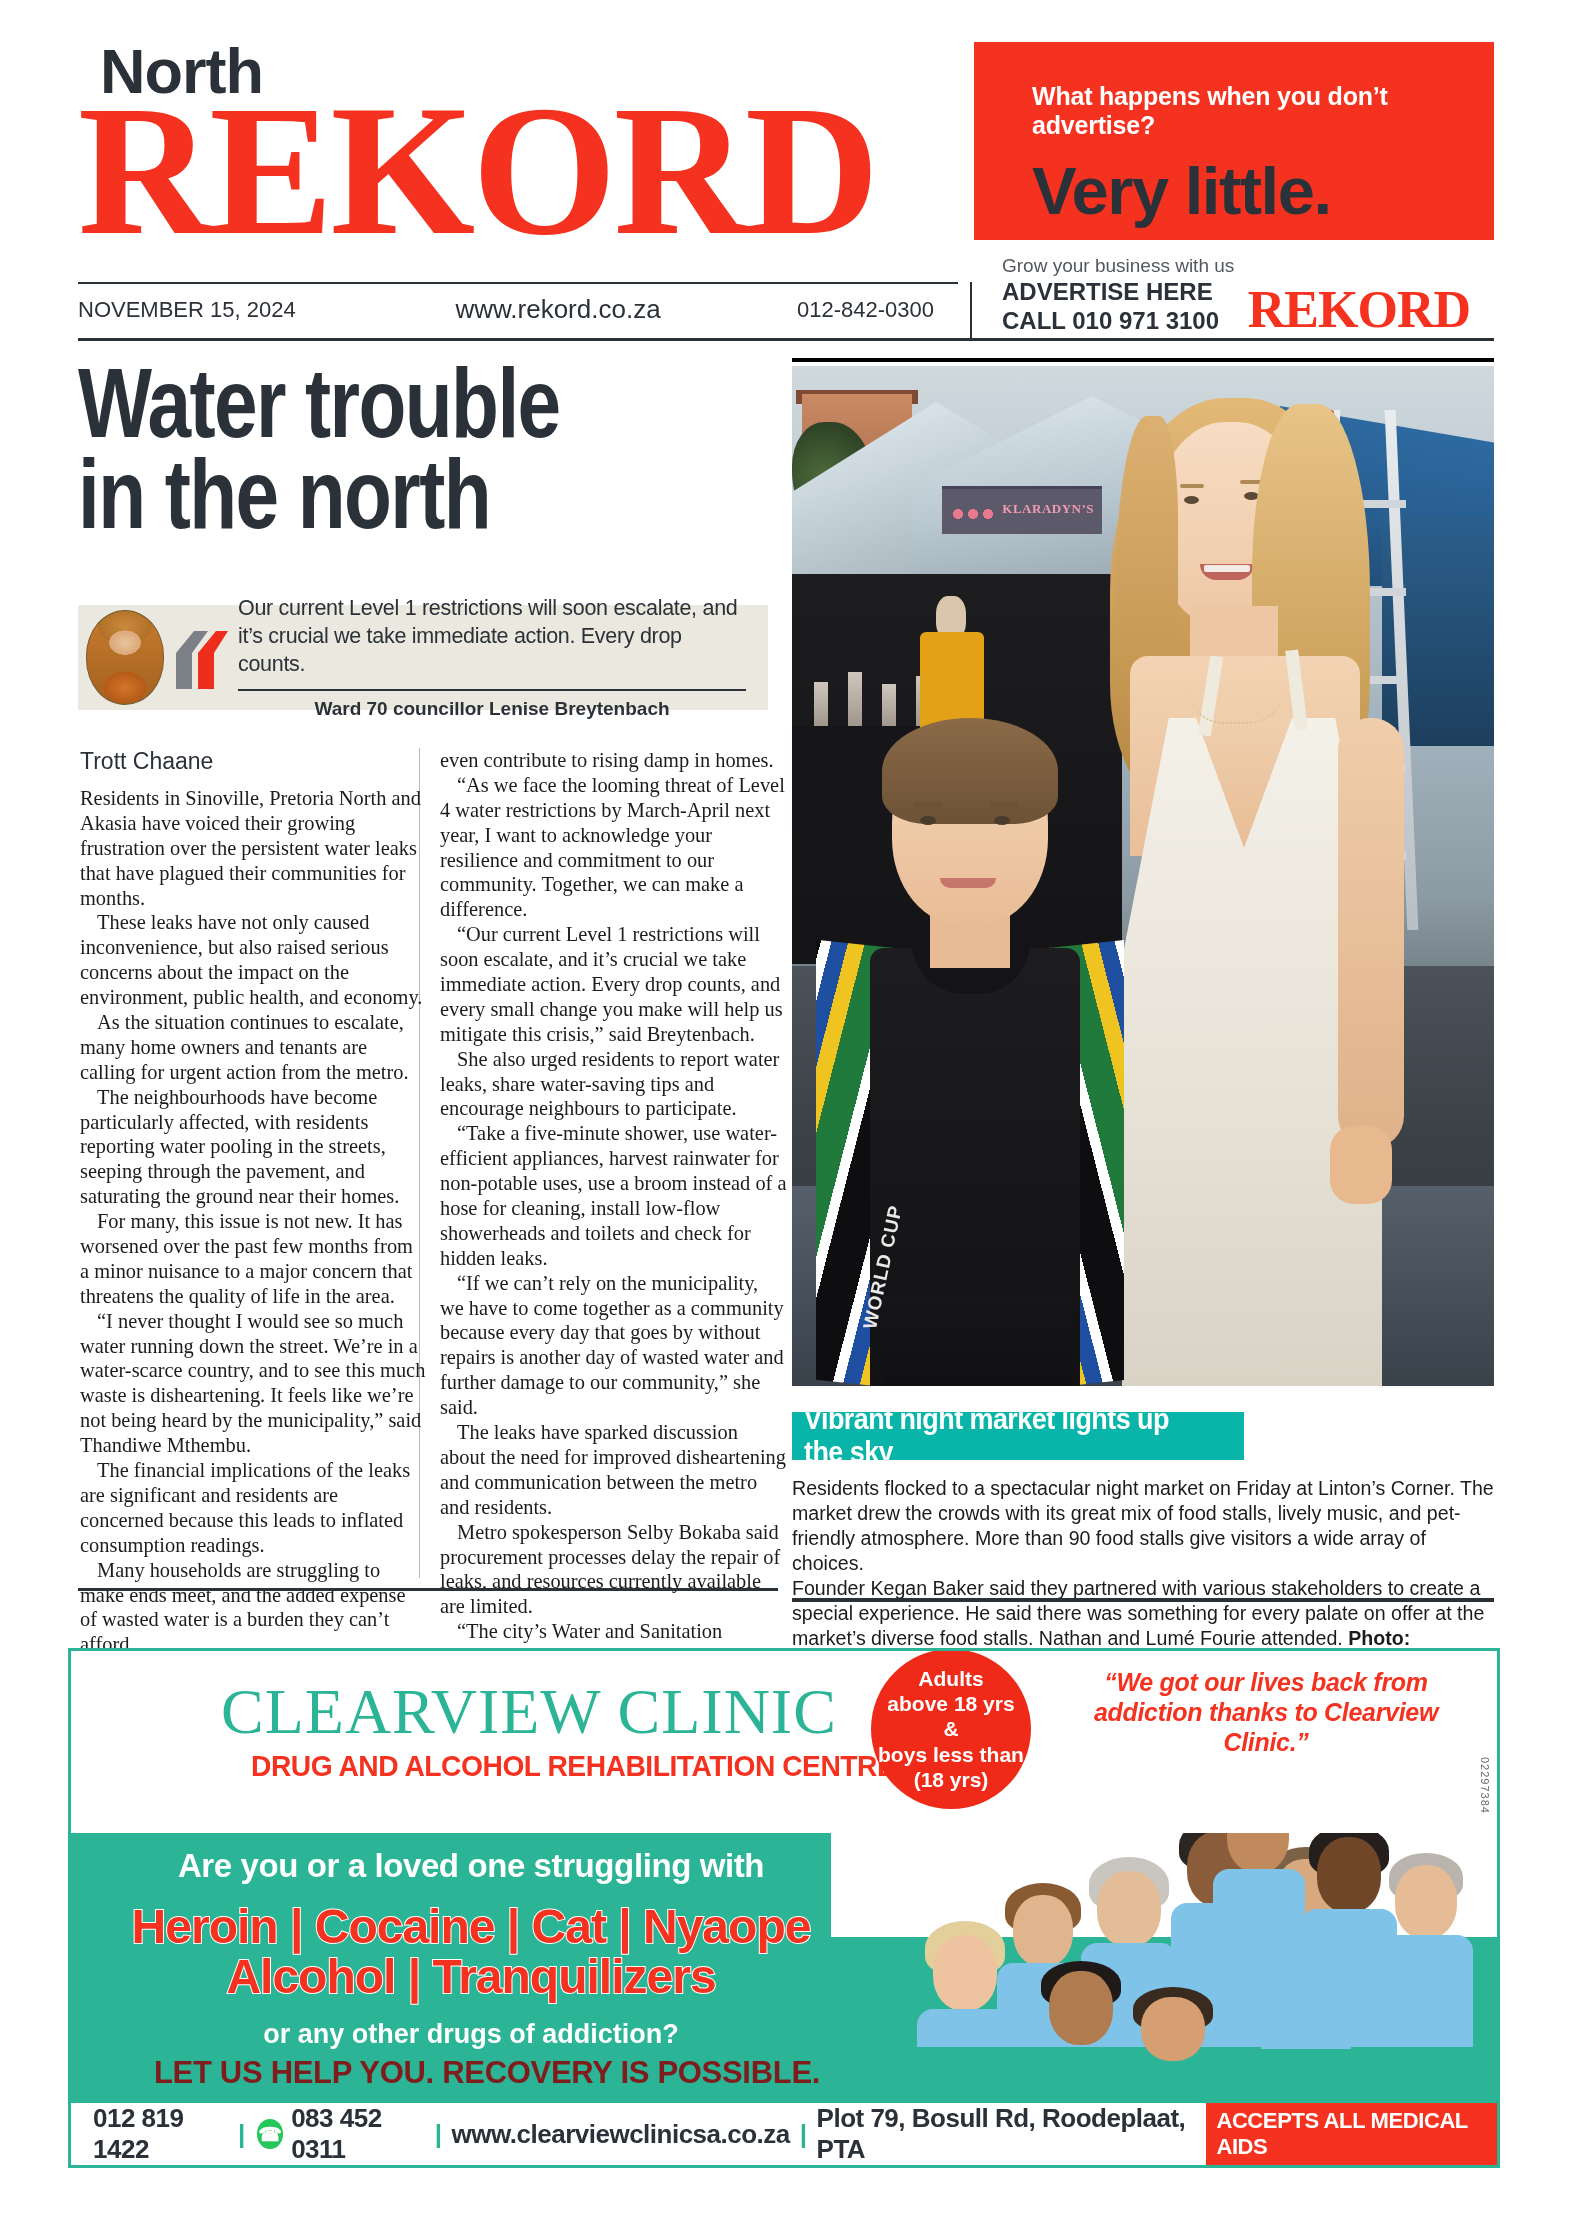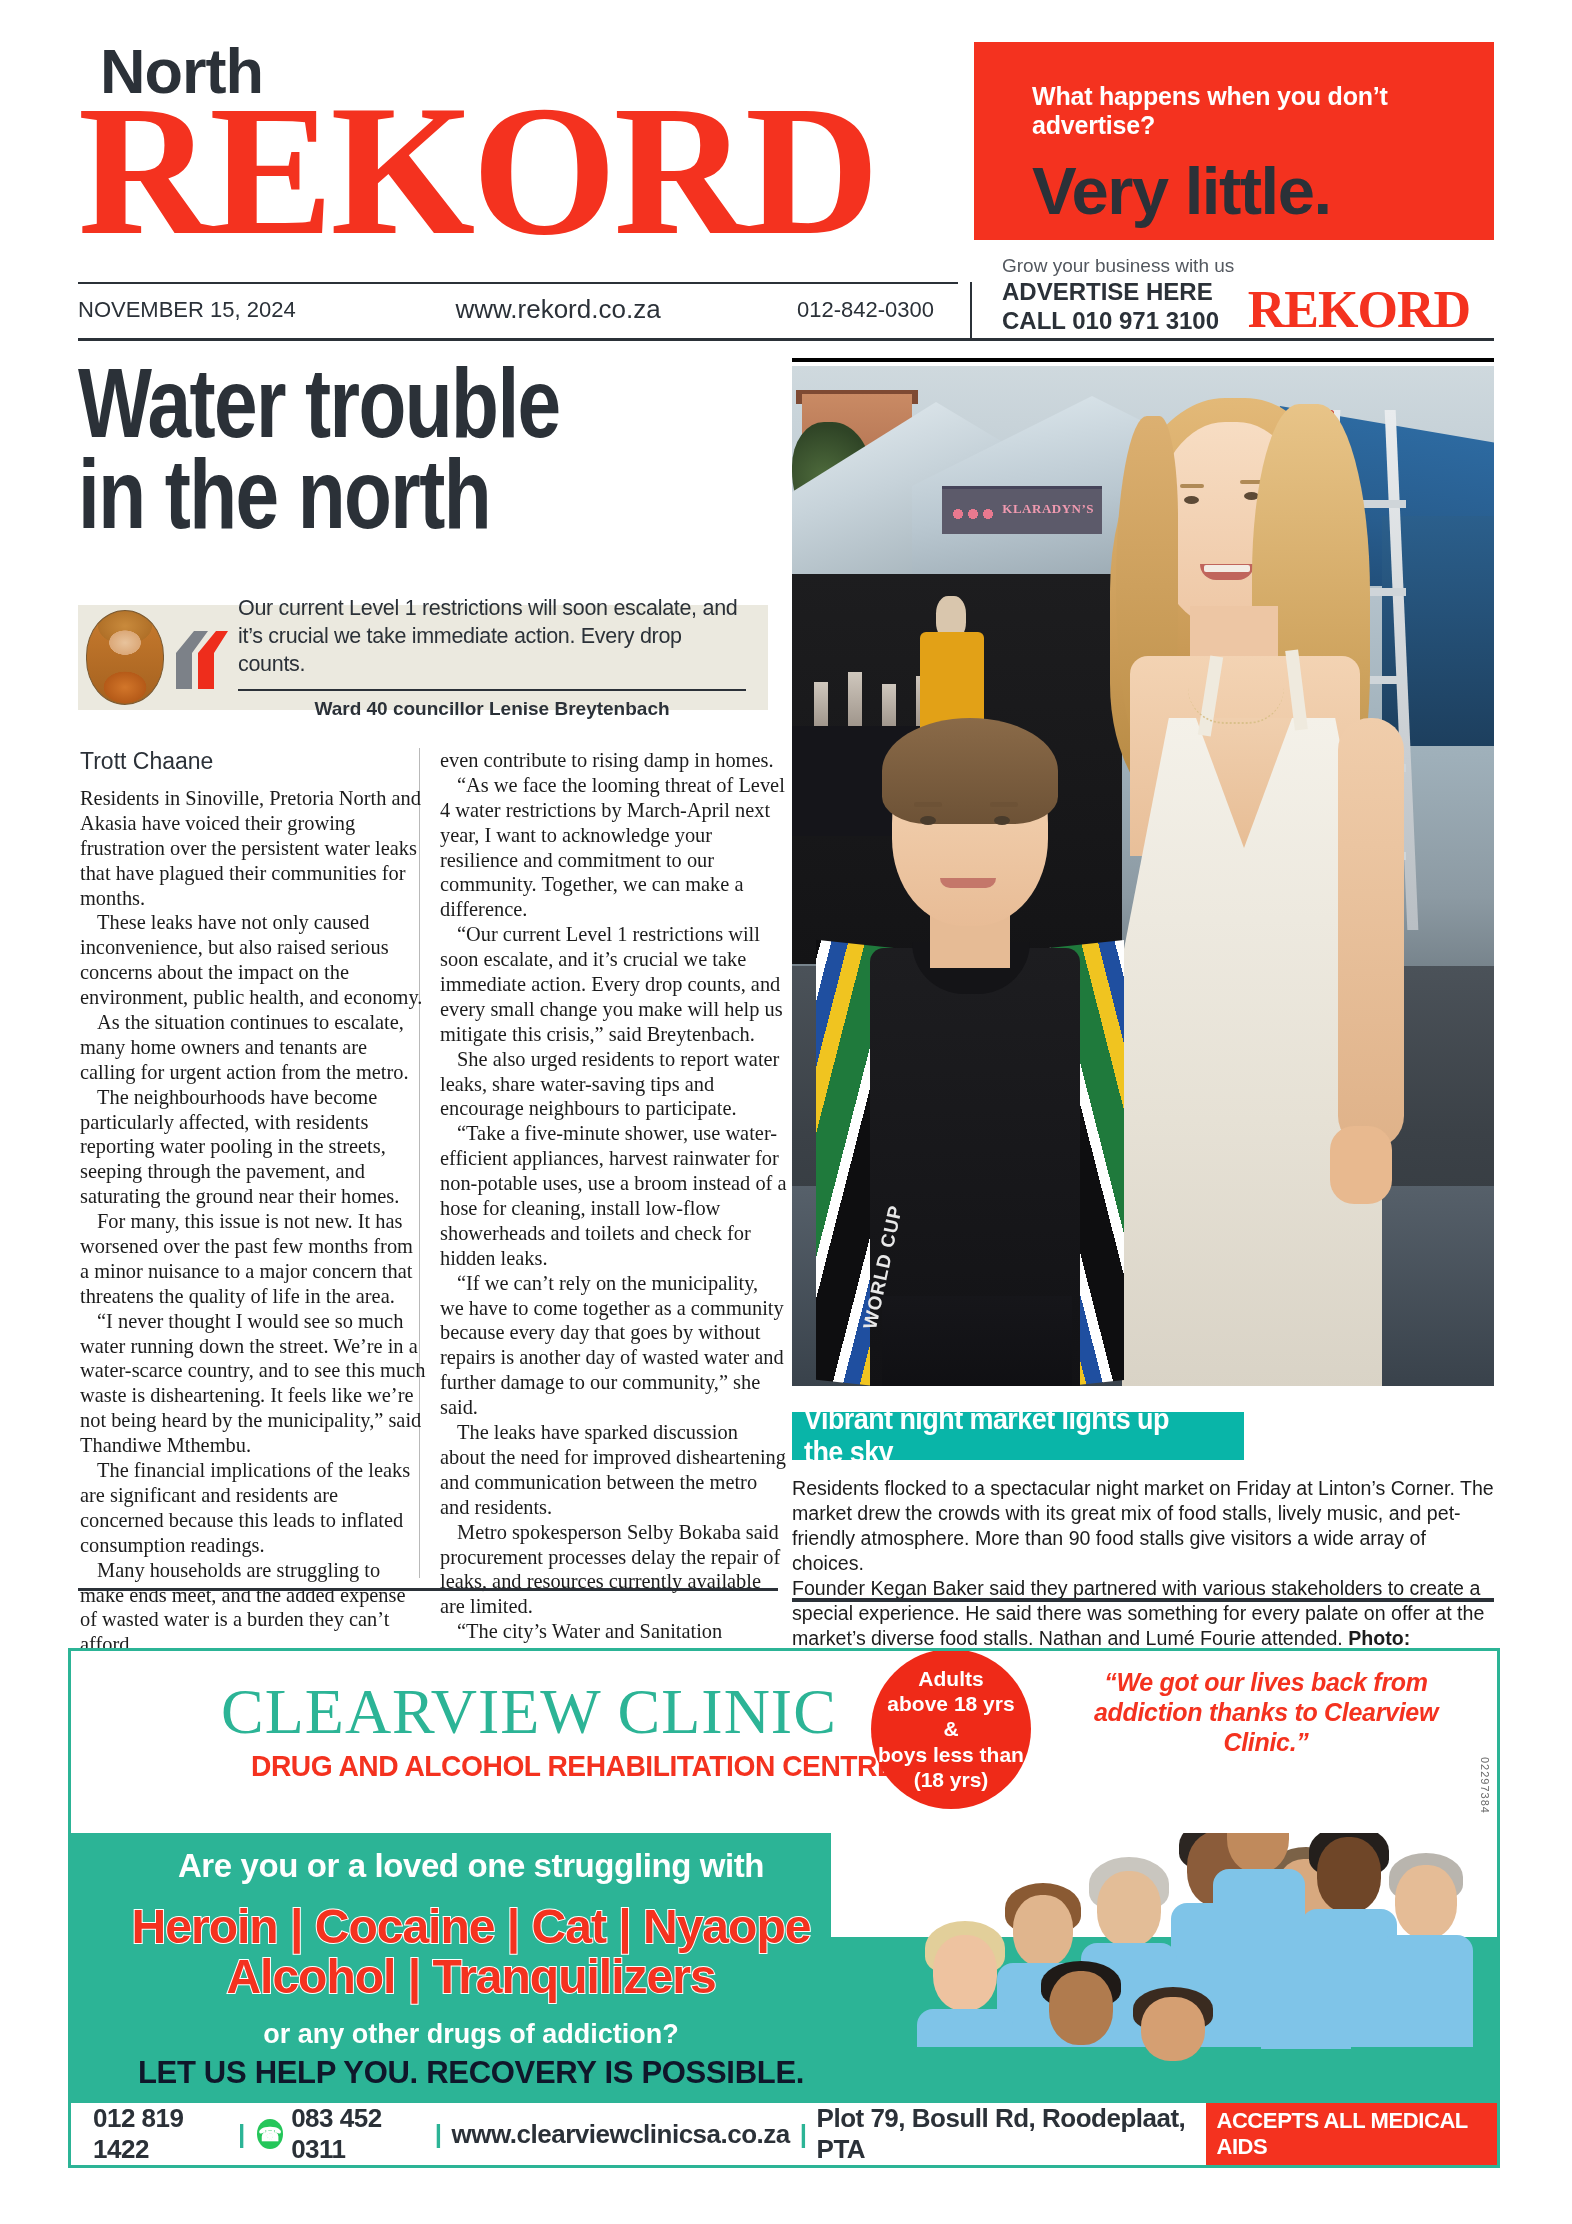--- a/index.html
+++ b/index.html
@@ -244,22 +244,22 @@
   .ag-drugs1, .ag-drugs2 {
     position: absolute; left: 0; width: 800px; text-align: center;
     font-size: 48px; font-weight: 700; color: #f4321f;
     -webkit-text-stroke: 2px #ffffff; paint-order: stroke fill;
     letter-spacing: -1px;
   }
   .ag-drugs1 { top: 66px; }
   .ag-drugs2 { top: 116px; }
   .ag-any { position: absolute; left: 0; top: 186px; width: 800px; text-align: center;
     font-size: 27px; font-weight: 700; color: #fff; }
-  .ag-help { position: absolute; left: 0; top: 222px; width: 800px; text-align: center;
-    font-size: 31px; font-weight: 700; color: #0f172a; letter-spacing: -0.3px; }
+  .ag-help { position: absolute; left: 16px; top: 222px; width: 800px; text-align: center;
+    font-size: 31px; font-weight: 700; color: #7f1d1d; letter-spacing: -0.3px; }
 
   
   .ad-people { position: absolute; left: 760px; top: -108px; width: 666px; height: 378px; overflow: hidden; }
   .ap-bg { position: absolute; inset: 0; background: linear-gradient(#ffffff 0 56%, #2cb496 56% 100%); }
   .person { position: absolute; }
   .p-head { position: absolute; border-radius: 46%; }
   .p-hair { position: absolute; border-radius: 50% 50% 34% 34%; }
   .p-body { position: absolute; background: #7fc4e8; border-radius: 16px 16px 0 0; }
 
   .ad-foot { position: relative; height: 62px; background: #fff; display: flex;
@@ -320,21 +320,21 @@
     <div class="qb-photo"></div>
     <div class="qb-mark">
       <svg width="58" height="62" viewBox="0 0 58 62" aria-hidden="true">
         <path d="M4 62 L4 26 L22 4 L36 4 L20 26 L20 62 Z" fill="#7c8188"></path>
         <path d="M26 62 L26 26 L44 4 L56 4 L42 26 L42 62 Z" fill="#ee2d1c"></path>
       </svg>
     </div>
     <div class="qb-text">
       <div class="qb-quote">Our current Level 1 restrictions will soon escalate, and it’s crucial we take immediate action. Every drop counts.</div>
       <div class="qb-line"></div>
-      <div class="qb-attr">Ward 40 councillor Lenise Breytenbach</div>
+      <div class="qb-attr">Ward 70 councillor Lenise Breytenbach</div>
     </div>
   </div>
 
   <div class="byline">Trott Chaane</div>
   <div class="col-div"></div>
   <div class="col col1" id="col1">
       <p class="noind">Residents in Sinoville, Pretoria North and Akasia have voiced their growing frustration over the persistent water leaks that have plagued their communities for months.</p>
       <p>These leaks have not only caused inconvenience, but also raised serious concerns about the impact on the environment, public health, and economy.</p>
       <p>As the situation continues to escalate, many home owners and tenants are calling for urgent action from the metro.</p>
       <p>The neighbourhoods have become particularly affected, with residents reporting water pooling in the streets, seeping through the pavement, and saturating the ground near their homes.</p>

